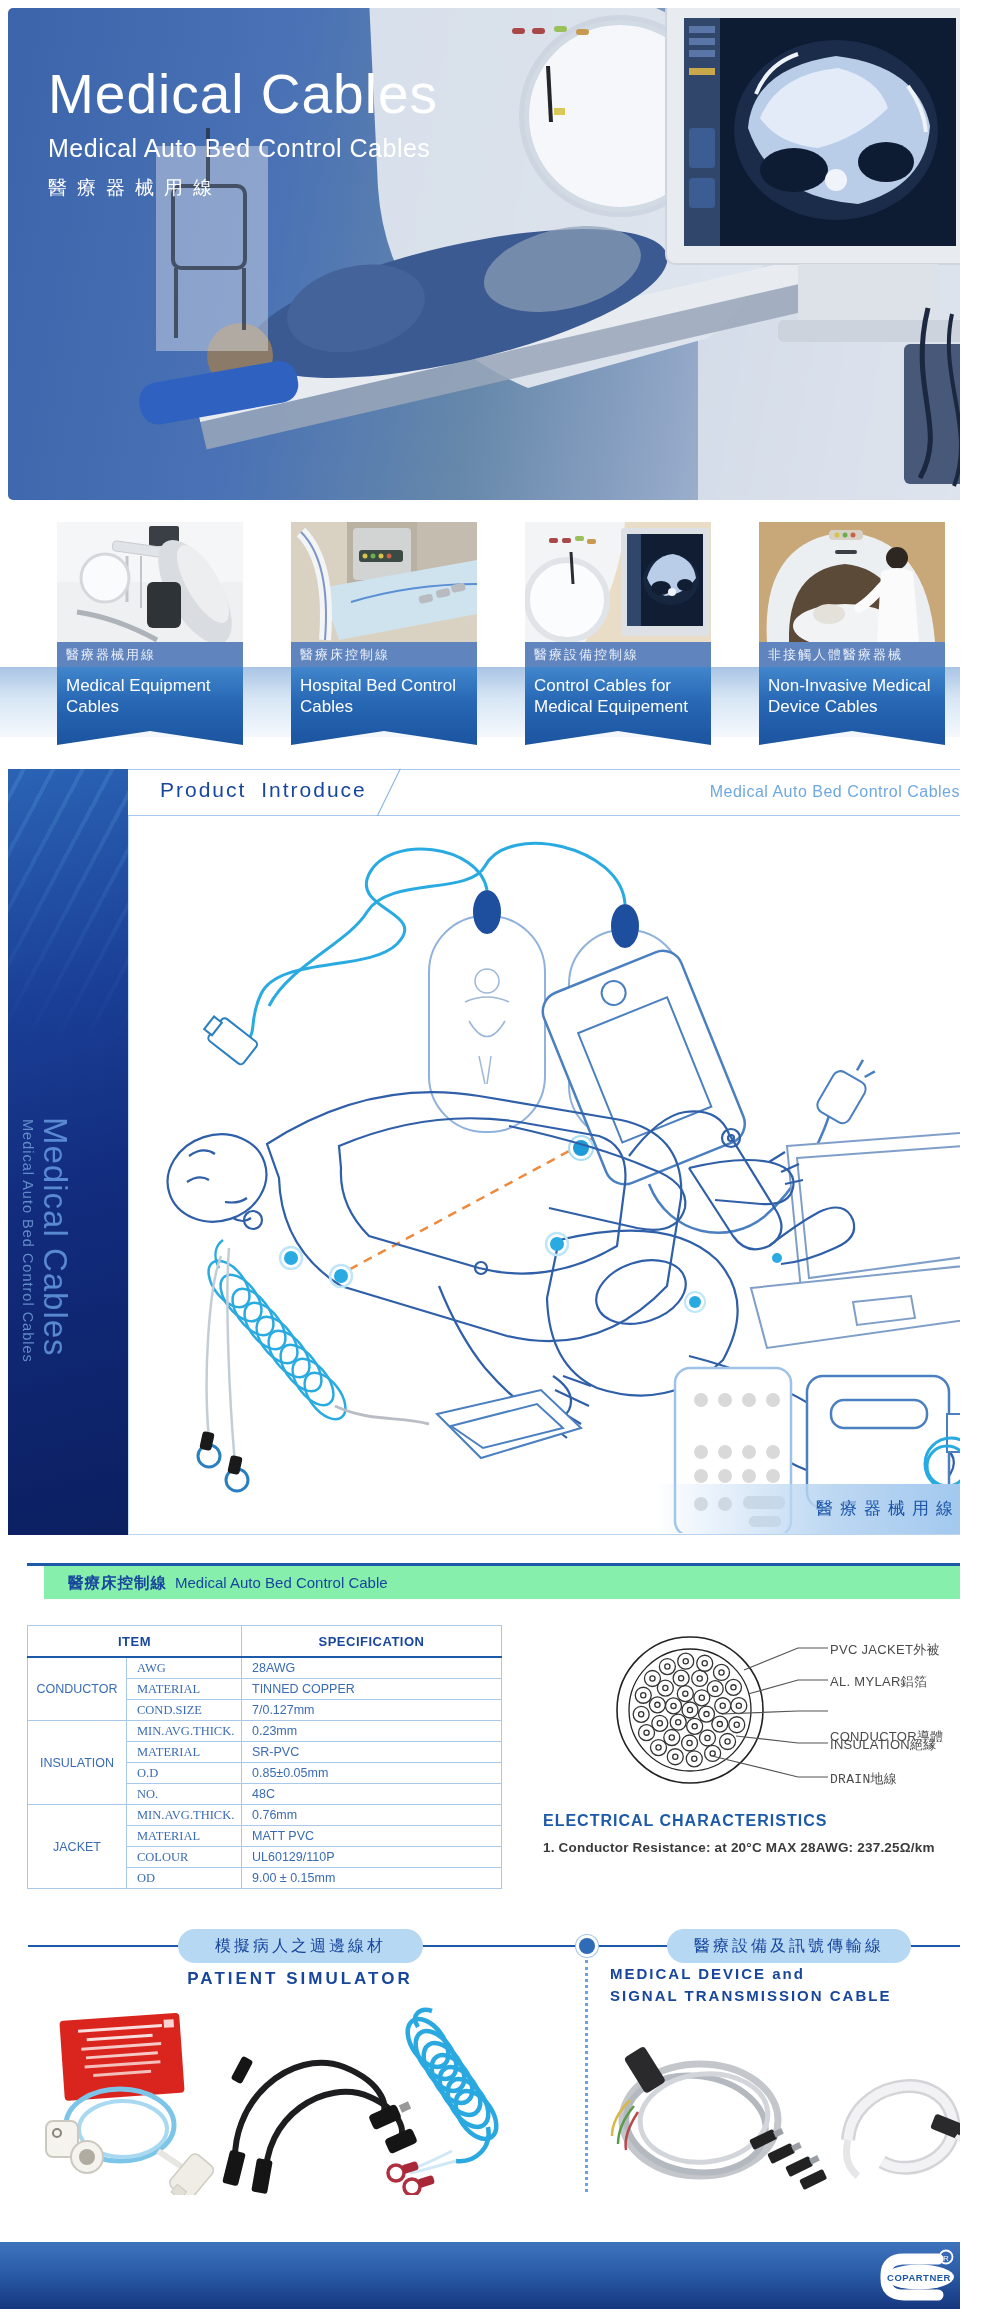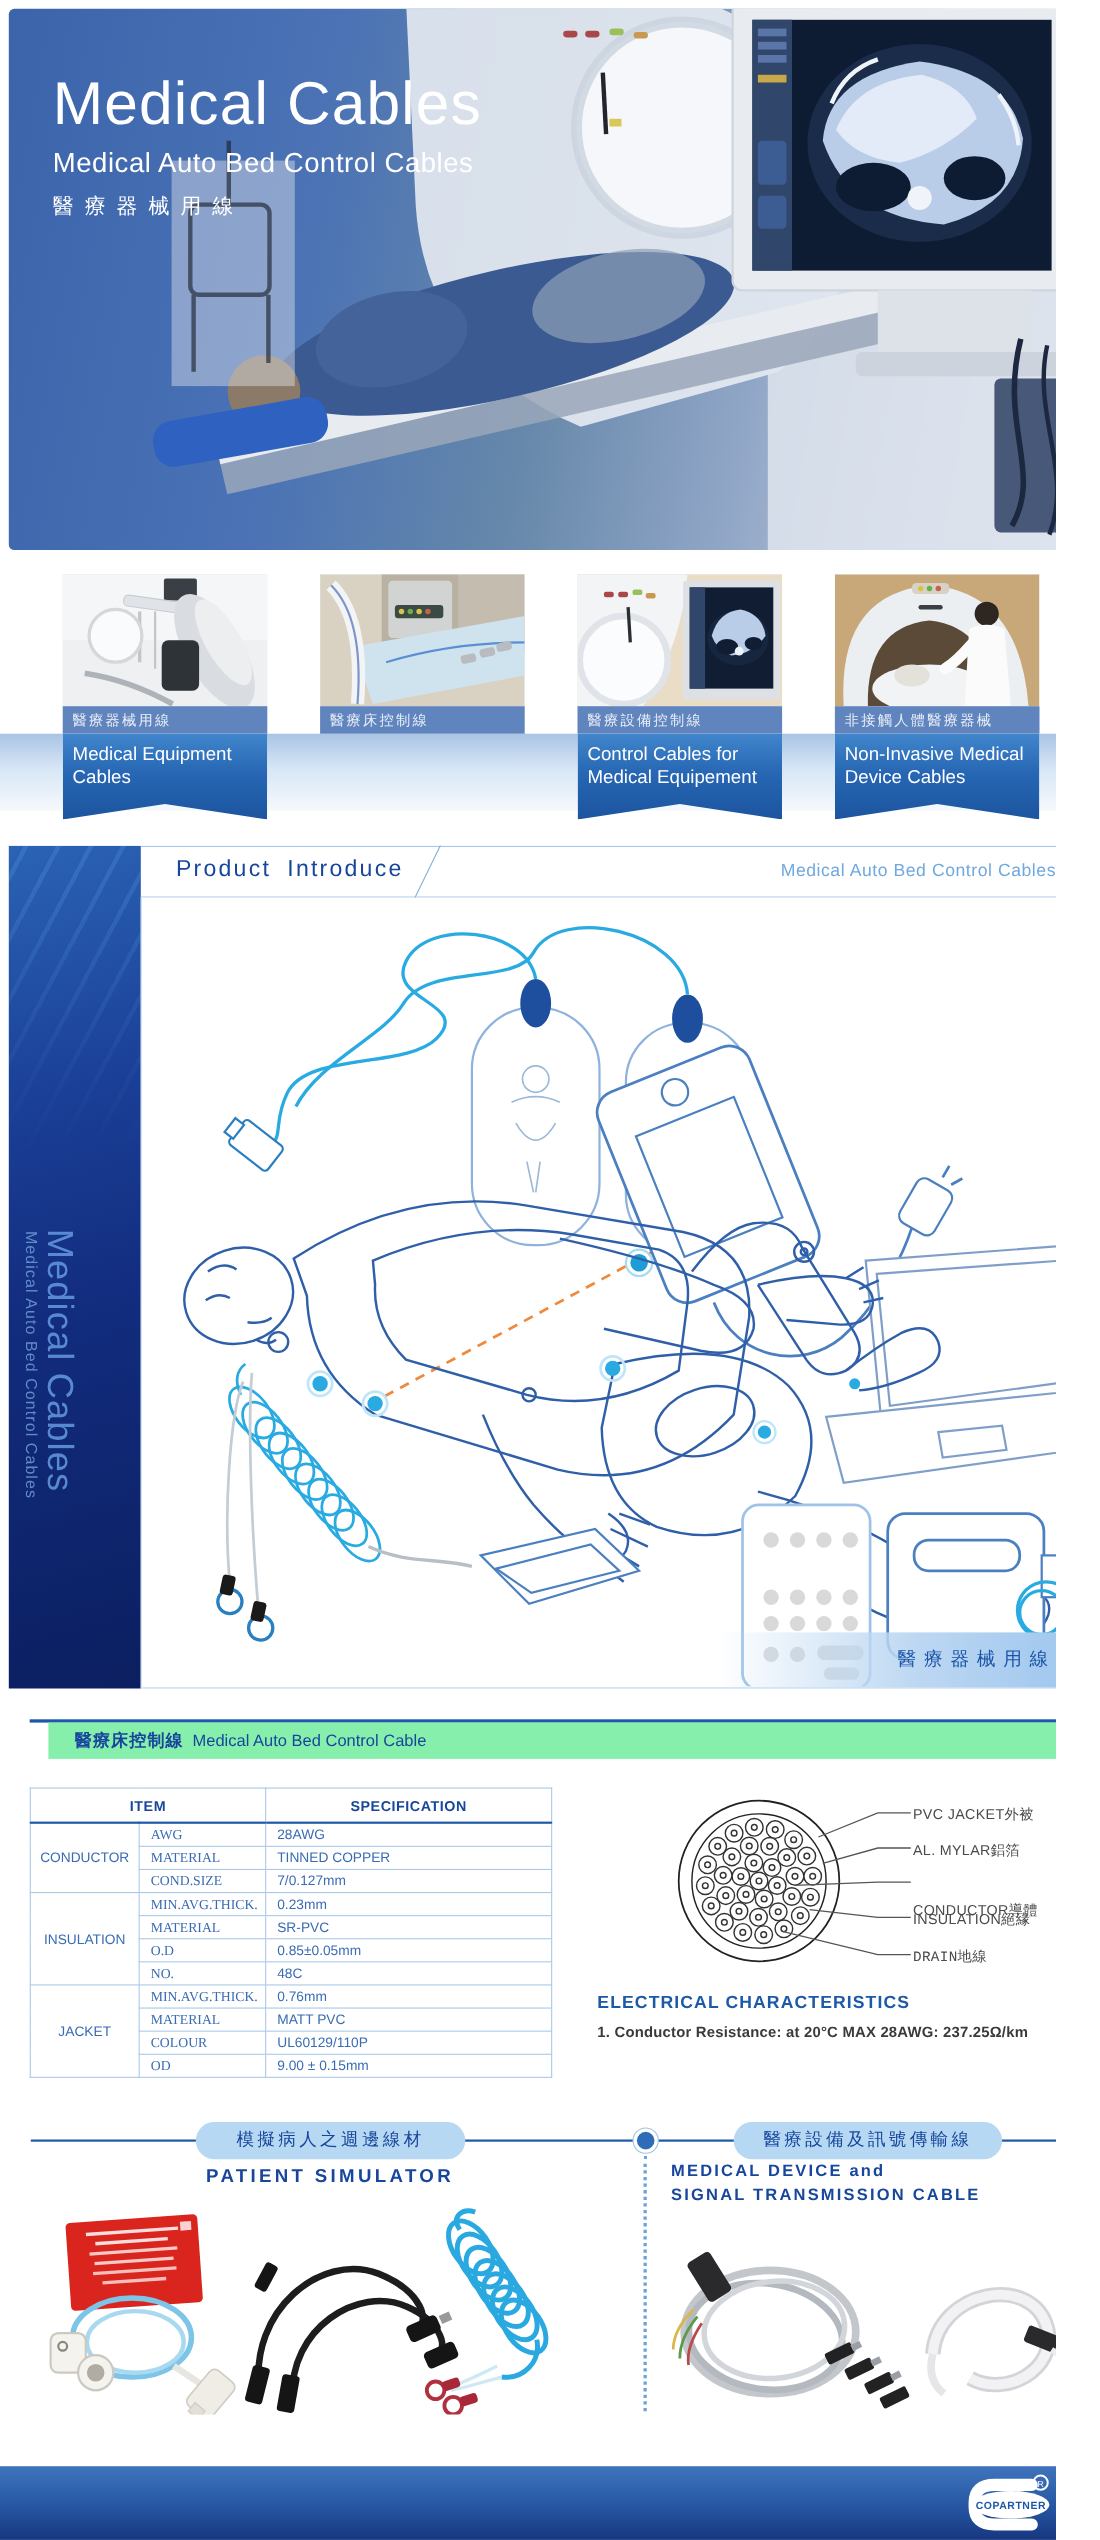--- a/index.html
+++ b/index.html
@@ -217,20 +217,21 @@
         <path d="M10,10 Q40,40 34,118" stroke="#f2f4f6" stroke-width="12" fill="none"></path>
         <path d="M10,10 Q40,40 34,118" stroke="#2f55a8" stroke-width="2" fill="none" opacity="0.6"></path>
         <g transform="rotate(-12 148 76)">
           <rect x="128" y="70" width="14" height="8" rx="3" fill="#b8bcc0"></rect>
           <rect x="146" y="68" width="14" height="8" rx="3" fill="#b8bcc0"></rect>
           <rect x="162" y="66" width="14" height="8" rx="3" fill="#b8bcc0"></rect>
         </g>
       </svg>
     </div>
     <div class="card-zh">醫療床控制線</div>
+    <div class="card-en">Hospital Bed Control Cables</div>
   </div>
 
   <div class="abs card" style="left:759px;">
     <div class="card-photo">
       <svg width="186" height="120" viewBox="0 0 186 120">
         <rect width="186" height="120" fill="#c8a878"></rect>
         <path d="M8,120 Q2,18 86,10 Q168,16 176,120 Z" fill="#eceff2"></path>
         <path d="M30,120 Q28,48 86,42 Q142,48 146,120 Z" fill="#5b4a38"></path>
         <ellipse cx="86" cy="104" rx="52" ry="22" fill="#f2f3f4"></ellipse>
         <ellipse cx="70" cy="92" rx="16" ry="10" fill="#e4e0da"></ellipse>

